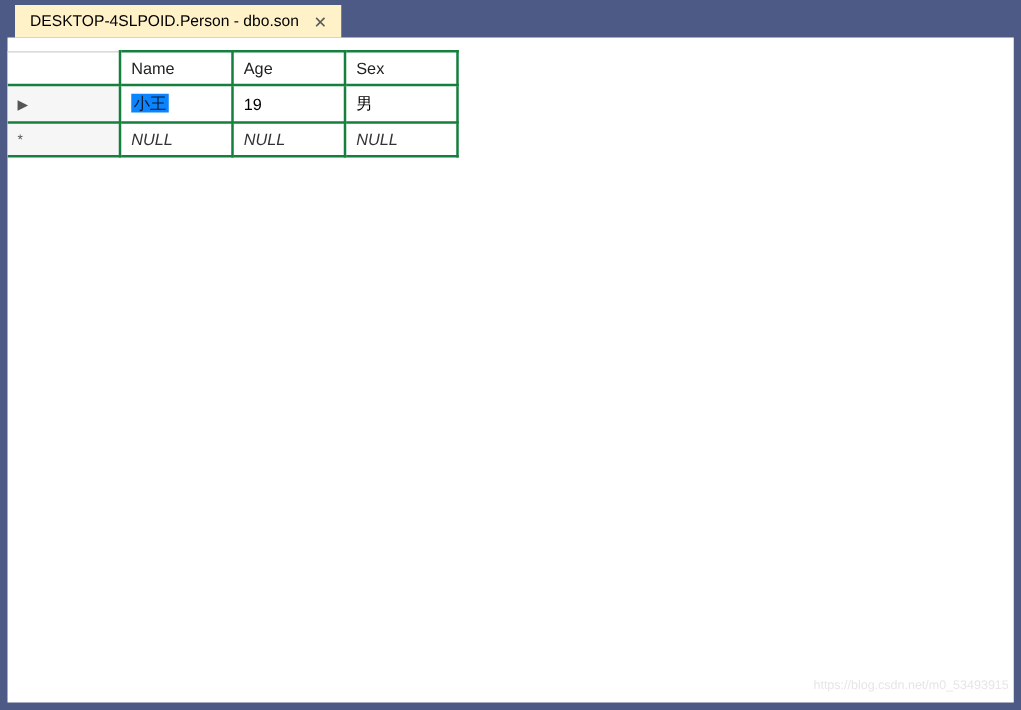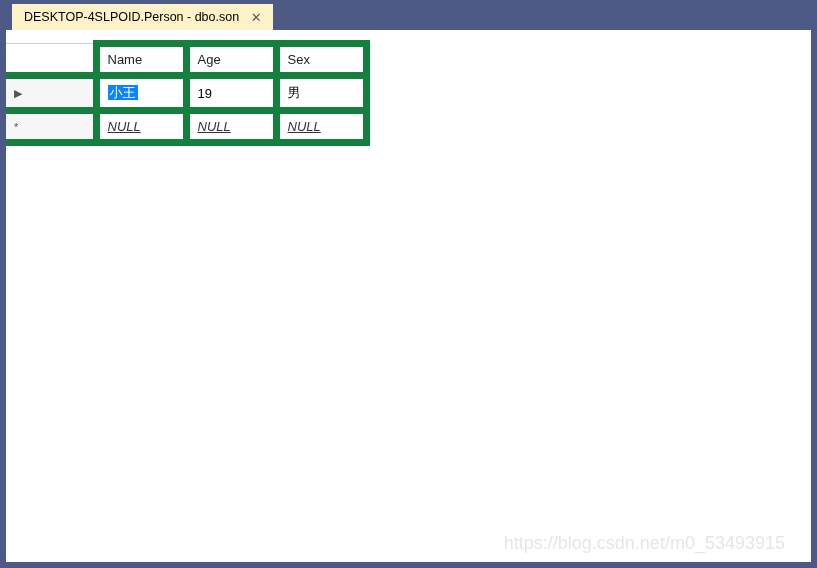--- a/index.html
+++ b/index.html
@@ -51,21 +51,21 @@
       margin: 0 6px 6px 6px;
       overflow: auto;
       position: relative;
     }
     .data-grid {
       border-collapse: collapse;
       margin: 10px 0 0 0;
       font-size: 13px;
     }
     .data-grid th, .data-grid td {
-      border: 7px solid #15803d;
+      border: 2px solid #15803d;
       padding: 5px 8px;
       text-align: left;
       height: 24px;
       vertical-align: middle;
     }
     .data-grid th {
       background: #ffffff;
       font-weight: normal;
       color: #222;
       min-width: 90px;
@@ -79,32 +79,31 @@
       font-size: 11px;
       border-left: none !important;
     }
     .data-grid tr:first-child .row-selector {
       background: #ffffff;
       border-top: 1px solid #cfcfcf;
     }
     .null-cell {
       font-style: italic;
       color: #333;
-      text-decoration: underline;
     }
     .selected-value {
       background: #0a84ff;
-      color: #ffffff;
+      color: #0f172a;
       padding: 0 2px;
     }
     .watermark {
       position: absolute;
       bottom: 8px;
-      right: 26px;
-      font-size: 18px;
+      right: 4px;
+      font-size: 10px;
       color: #e6e6e6;
       pointer-events: none;
     }
   </style>
 </head>
 <body>
 
 <div class="tab-bar">
   <div class="tab active">
     <span>DESKTOP-4SLPOID.Person - dbo.son</span>

